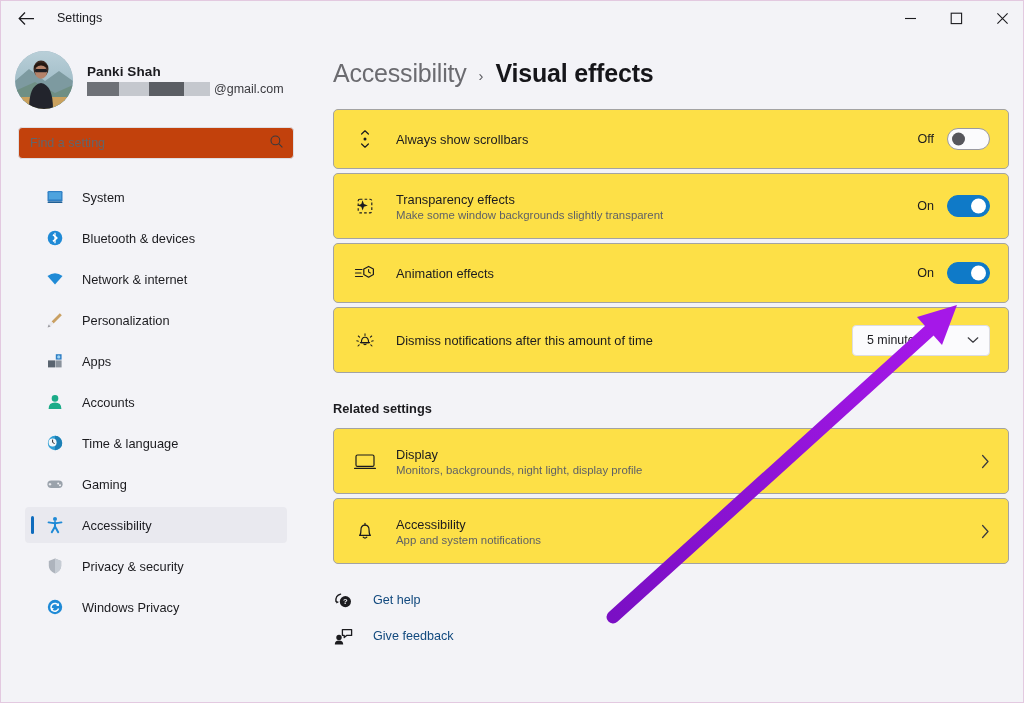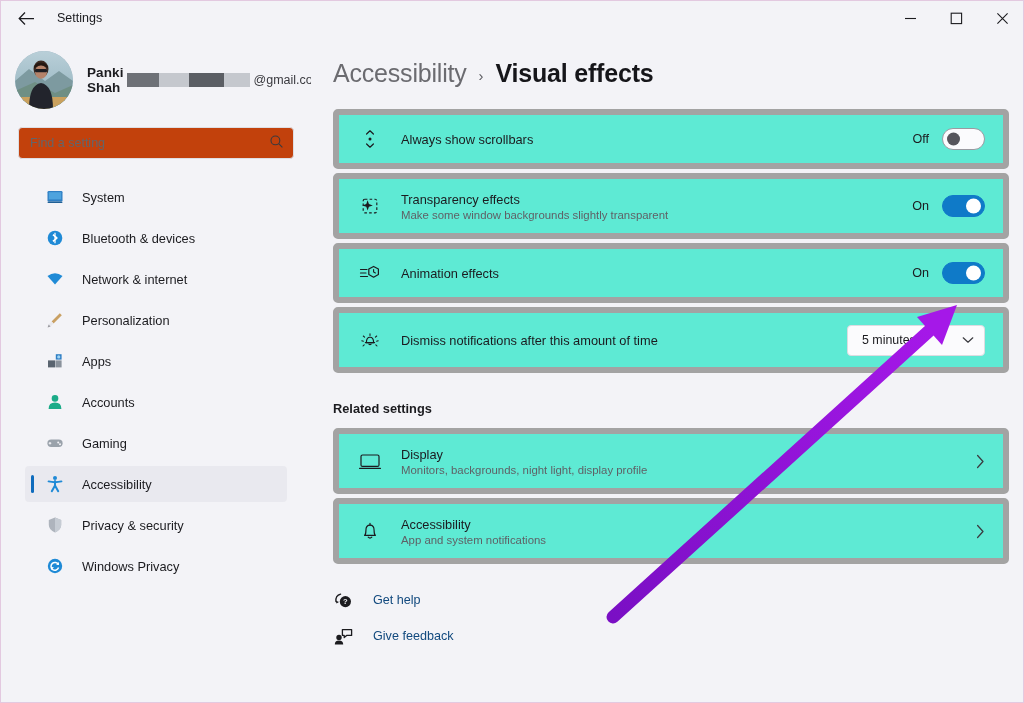--- a/index.html
+++ b/index.html
@@ -74,21 +74,21 @@
     border-radius: 50%;
     overflow: hidden;
     flex: none;
     position: relative;
     background: #9fb7c4;
   }
   .avatar svg { display: block; }
   .account-info {
     margin-left: 14px;
     display: flex;
-    flex-direction: row;
+    flex-direction: column;
     gap: 3px;
     overflow: hidden;
   }
   .account-name {
     font-size: 13.5px;
     font-weight: bold;
     color: #1b1b1f;
     letter-spacing: .1px;
   }
   .account-email {
@@ -187,22 +187,22 @@
   .bc-current {
     font-size: 25px;
     font-weight: bold;
     color: #16161a;
     letter-spacing: -.2px;
   }
 
   .cards { padding: 21px 16px 0 22px; }
 
   .card {
-    background: #5eead4;
-    border: 6px solid #a3a3a3;
+    background: #fde047;
+    border: 1px solid #a3a3a3;
     border-radius: 5px;
     margin-bottom: 4px;
     display: flex;
     align-items: center;
     padding: 0 18px 0 19px;
     min-height: 60px;
   }
   .card.tall { min-height: 66px; }
   .card-icon {
     width: 24px; height: 24px;
@@ -451,20 +451,32 @@
 
         <span class="nav-icon">
           <svg width="18" height="18" viewBox="0 0 18 18" aria-hidden="true">
             <circle cx="9" cy="5.4" r="3.3" fill="#1aab88"></circle>
             <path d="M2.6 16 Q2.6 9.6 9 9.6 Q15.4 9.6 15.4 16 Z" fill="#1aab88"></path>
           </svg>
         </span>
         <span class="nav-label">Accounts</span>
       </div>
 
+      <div class="navitem">
+
+        <span class="nav-icon">
+          <svg width="18" height="18" viewBox="0 0 18 18" aria-hidden="true">
+            <circle cx="9" cy="9" r="7.2" fill="#2f9fd6"></circle>
+            <path d="M9 1.8 A7.2 7.2 0 0 1 9 16.2 Z" fill="#1c7fb5"></path>
+            <circle cx="6.6" cy="8.4" r="4" fill="#f2f6f8"></circle>
+            <path d="M6.6 5.6 L6.6 8.4 L8.6 9.6" stroke="#2a2a30" stroke-width="1" fill="none"></path>
+          </svg>
+        </span>
+        <span class="nav-label">Time &amp; language</span>
+      </div>
 
       <div class="navitem">
 
         <span class="nav-icon">
           <svg width="18" height="18" viewBox="0 0 18 18" aria-hidden="true">
             <rect x="1.4" y="5.6" width="15.2" height="7.4" rx="3.7" fill="#9aa2ab"></rect>
             <path d="M4 8 L4 10.6 M2.7 9.3 L5.3 9.3" stroke="#f3f3f7" stroke-width="1.1"></path>
             <circle cx="12.2" cy="8.4" r="1" fill="#f3f3f7"></circle>
             <circle cx="14" cy="10.2" r="1" fill="#f3f3f7"></circle>
           </svg>

